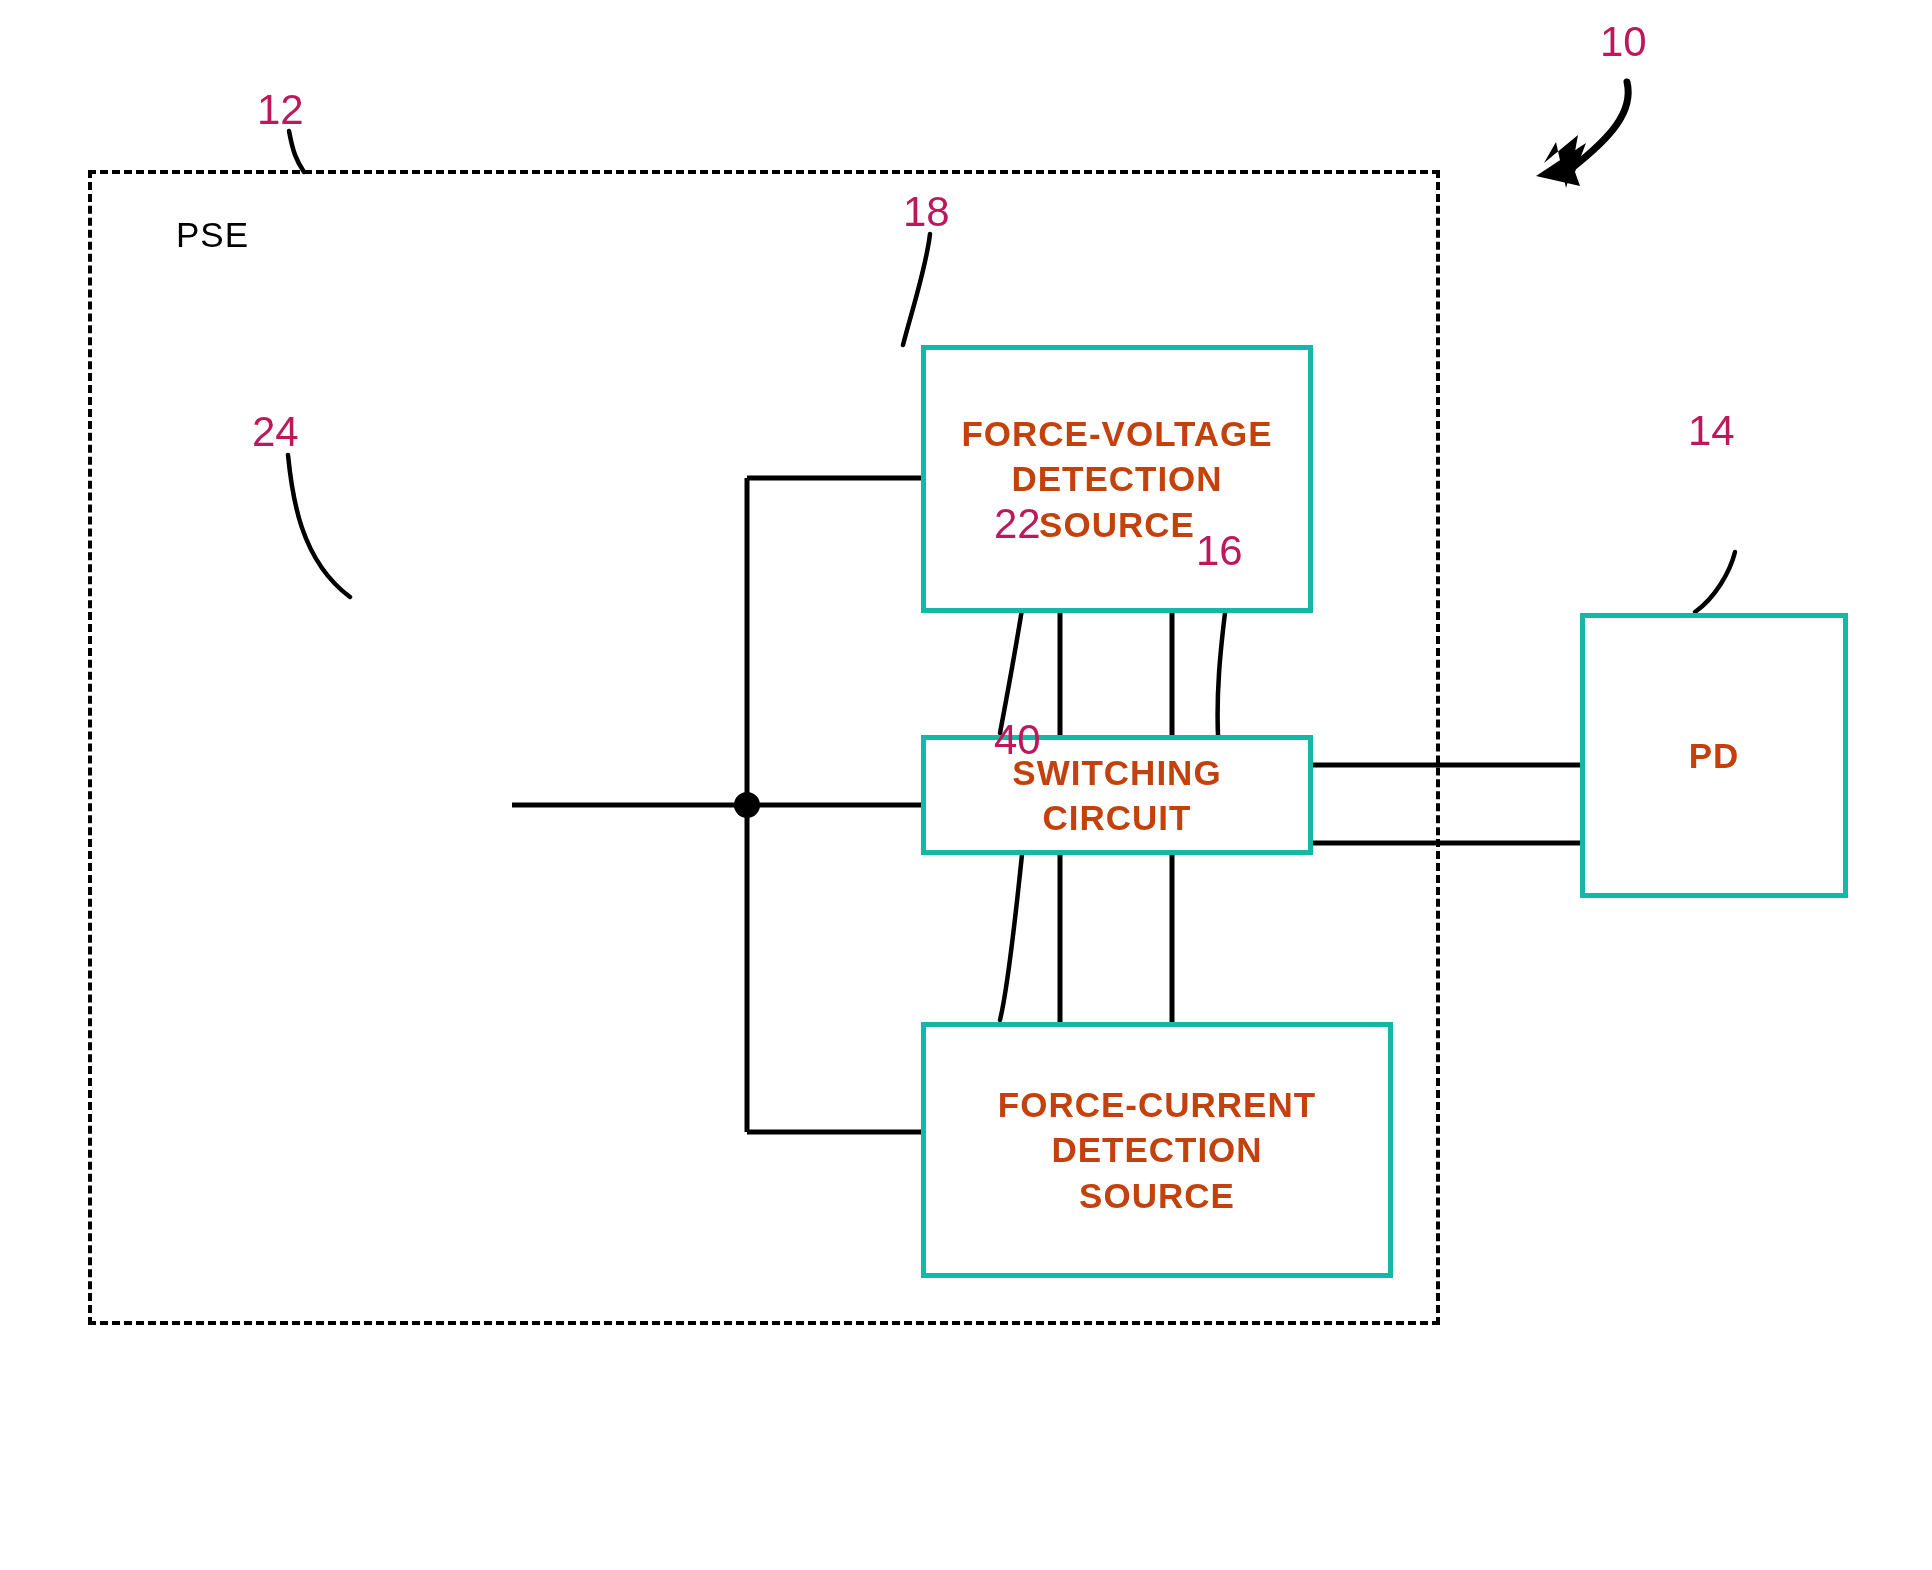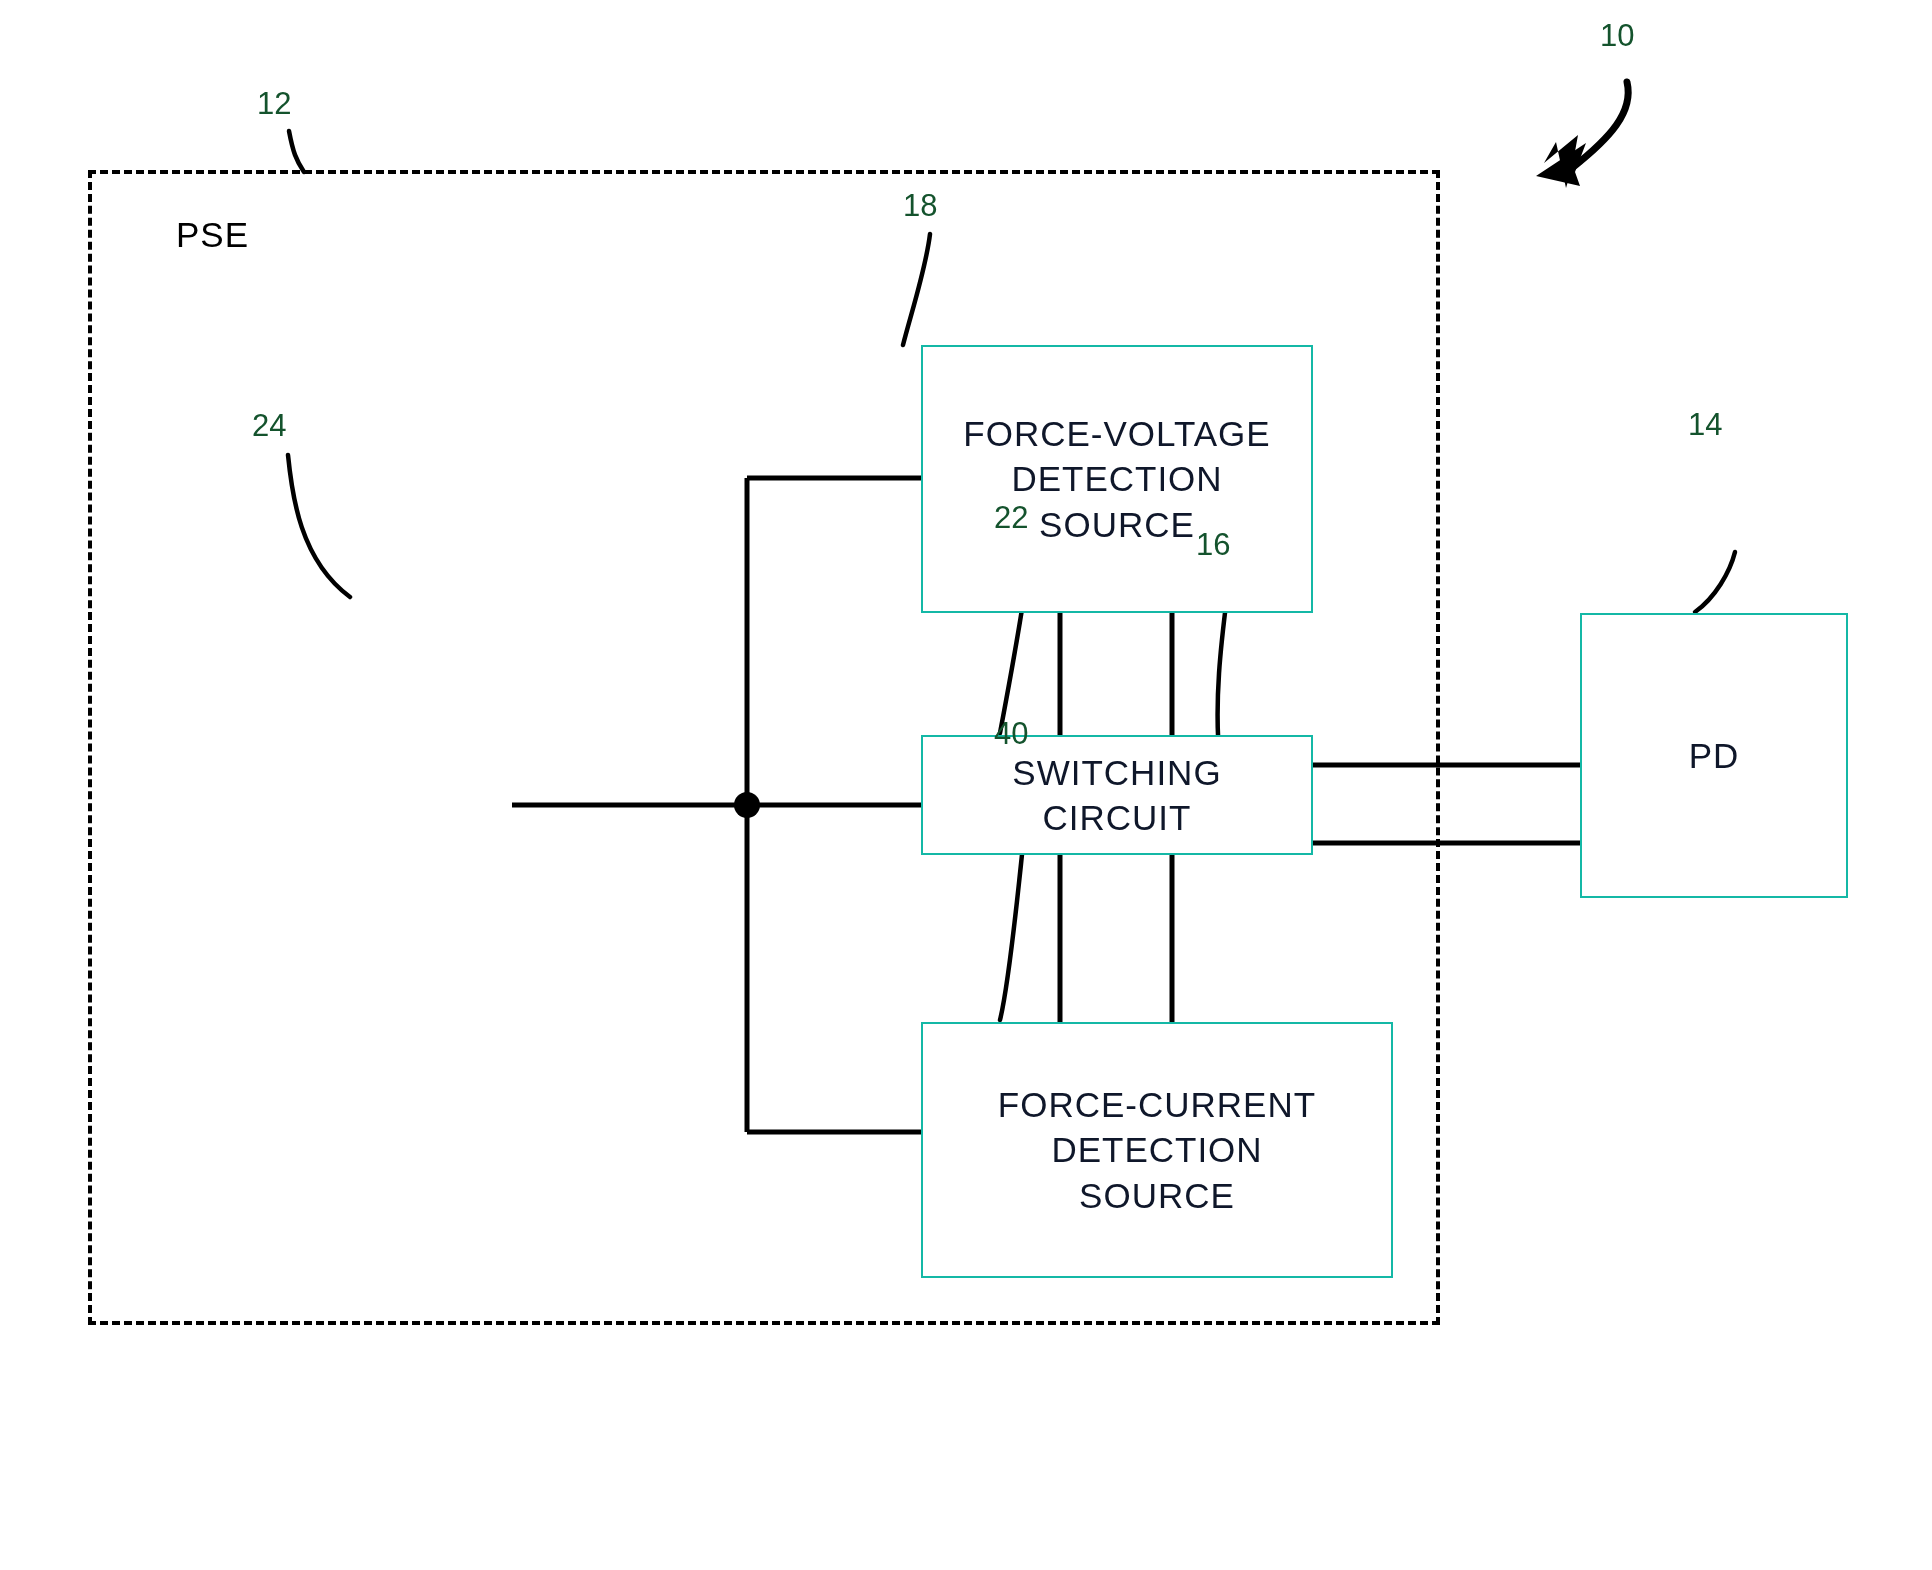--- a/index.html
+++ b/index.html
@@ -23,30 +23,30 @@
     left: 0;
     top: 0;
     width: 1932px;
     height: 1570px;
     display: block;
   }
   
   .block {
     position: absolute;
     box-sizing: border-box;
-    border: 2px solid #14b8a6;
+    border: 5px solid #14b8a6;
     background: #ffffff;
     display: flex;
     align-items: center;
     justify-content: center;
     text-align: center;
-    color: #0f172a;
+    color: #c2410c;
     line-height: 1.18;
     letter-spacing: 0.5px;
-    font-weight: 400;
+    font-weight: 700;
   }
   .block-text {
     display: block;
     white-space: pre-line;
     font-size: 35px;
     letter-spacing: 1px;
   }
   #block-fvds { left: 921px;  top: 345px;  width: 392px; height: 268px; }
   #block-fvds .block-text { font-size: 35px; line-height: 1.30; }
 
@@ -79,22 +79,22 @@
     left: 176px;
     top: 215px;
     font-size: 35px;
     color: #000000;
     letter-spacing: 1px;
   }
 
   
   .ref {
     position: absolute;
-    font-size: 31px;
-    color: #14532d;
+    font-size: 42px;
+    color: #be185d;
     font-family: "Liberation Sans", sans-serif;
     letter-spacing: 0px;
   }
   #ref-10 { left: 1600px; top: 18px; }
   #ref-12 { left: 257px;  top: 86px; }
   #ref-14 { left: 1688px; top: 407px; }
   #ref-16 { left: 1196px; top: 527px; }
   #ref-18 { left: 903px;  top: 188px; }
   #ref-20 { left: 994px;  top: 716px; }
   #ref-22 { left: 994px;  top: 500px; }

